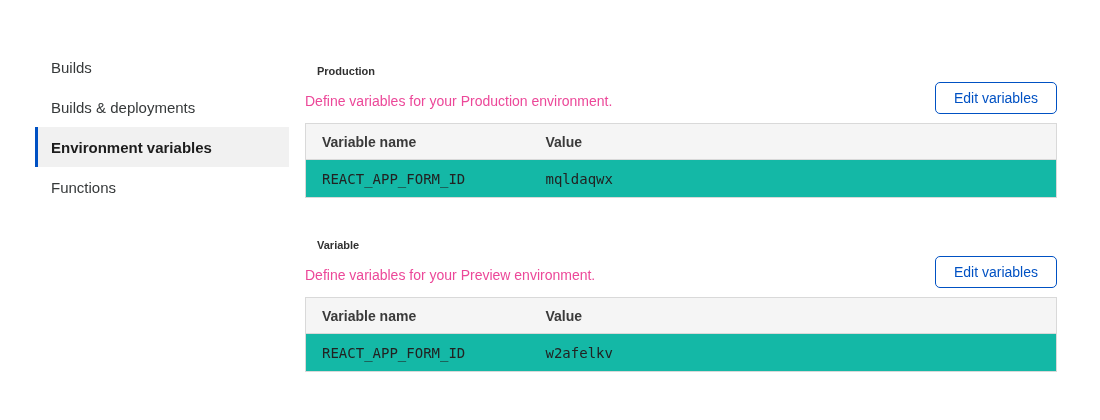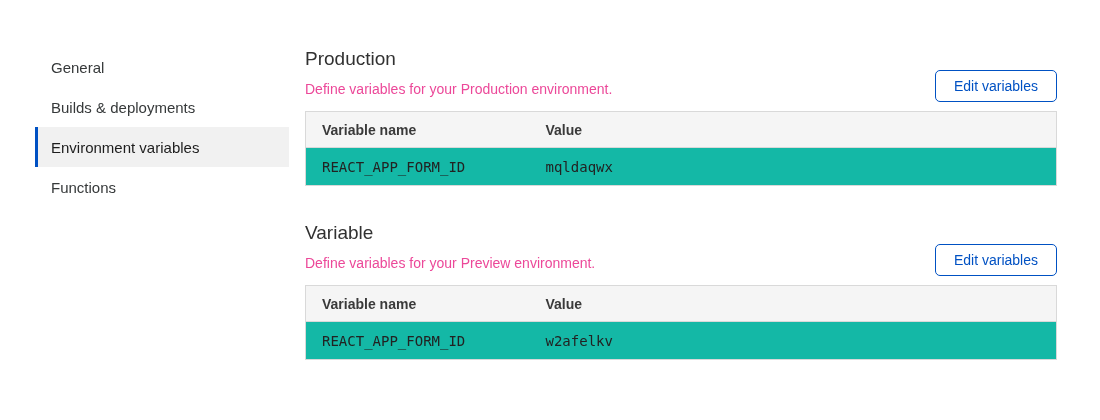--- a/index.html
+++ b/index.html
@@ -20,31 +20,31 @@
     display: flex; align-items: center;
     padding-left: 13px;
     border-left: 3px solid transparent;
     font-size: 15px; color: #36393a;
     cursor: pointer;
     white-space: nowrap;
   }
   .sidebar-item.selected {
     background: #f1f1f1;
     border-left-color: #0051c3;
-    font-weight: 400;
+    font-weight: 700;
     color: #1d1d1d;
   }
 
   
   .main { width: 752px; margin-left: 16px; padding-top: 49px; flex: none; }
   .section { position: relative; }
   .section + .section { margin-top: 37px; }
   .section-title {
-    margin: 0;
-    font-size: 19px; font-weight: 400; color: #313131;
+    margin: 12px;
+    font-size: 11px; font-weight: 700; color: #313131;
     line-height: 20px;
   }
   .section-desc {
     margin: 13px 0 0 0;
     font-size: 14px; color: #ec4899;
     line-height: 14px;
   }
   .edit-btn {
     position: absolute; top: 15px; right: 0;
     height: 32px; padding: 0 18px;
@@ -77,21 +77,21 @@
     font-size: 14px; color: #222222;
   }
 </style>
 </head>
 <body>
 
 <div class="layout">
 
   <nav class="sidebar">
     <div class="sidebar-item">
-      <span>General</span>
+      <span>Builds</span>
     </div>
     <div class="sidebar-item">
       <span>Builds &amp; deployments</span>
     </div>
     <div class="sidebar-item selected">
       <span>Environment variables</span>
     </div>
     <div class="sidebar-item">
       <span>Functions</span>
     </div>

